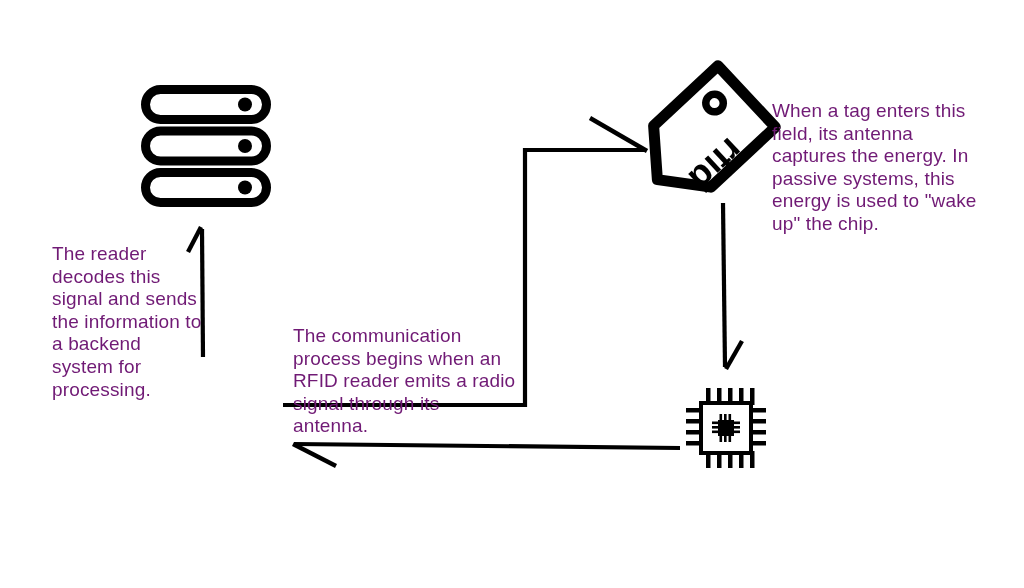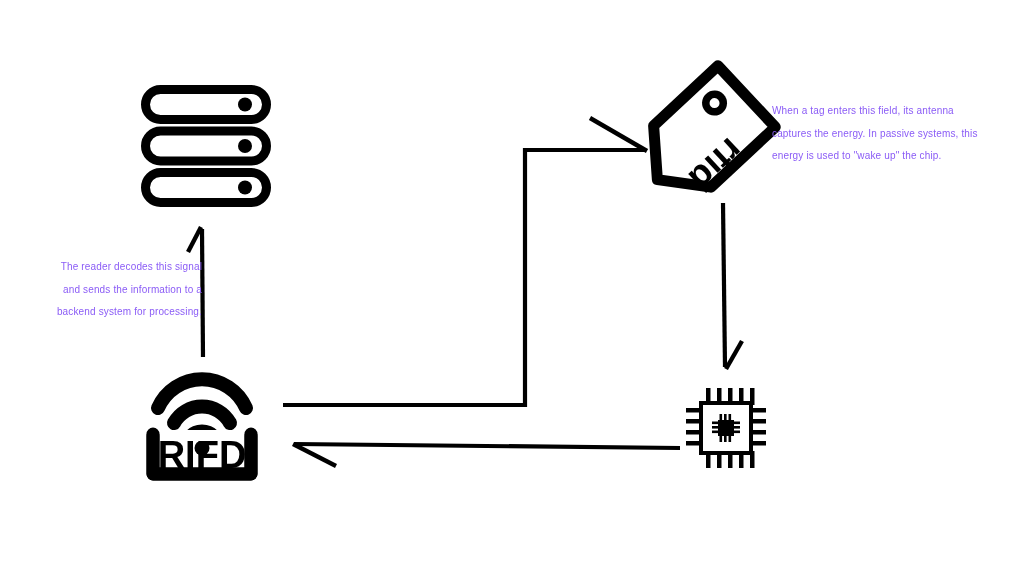--- a/index.html
+++ b/index.html
@@ -11,29 +11,29 @@
   #canvas {
     position: relative;
     width: 1024px;
     height: 588px;
     background: #ffffff;
     overflow: hidden;
     font-family: "Liberation Sans", sans-serif;
   }
   .note {
     position: absolute;
-    color: #8b5cf6;
-    font-size: 10px;
+    color: #701a75;
+    font-size: 19px;
     line-height: 22.6px;
     letter-spacing: 0.15px;
     font-family: "Liberation Sans", sans-serif;
     white-space: pre-wrap;
   }
   .note-tag      { left: 772px; top: 100px;  width: 210px; }
-  .note-reader   { left: 52px;  top: 256px;  width: 150px; text-align: right; }
+  .note-reader   { left: 52px;  top: 243px;  width: 150px; }
   .note-emit     { left: 293px; top: 325px;  width: 225px; }
   .note-chip     { left: 610px; top: 494px;  width: 280px; }
 
   .icon { position: absolute; }
   .icon svg { display: block; overflow: visible; }
 
   #icon-server { left: 140px; top: 84px;  width: 132px; height: 124px; }
   #icon-tag    { left: 641px; top: 69px;  width: 122px; height: 138px; }
   #icon-chip   { left: 686px; top: 388px; width: 80px;  height: 80px; }
   #icon-reader { left: 140px; top: 368px; width: 124px; height: 112px; }
@@ -149,40 +149,21 @@
         <rect x="26" y="42.5" width="6" height="2.6"></rect>
         <rect x="48" y="33.5" width="6" height="2.6"></rect>
         <rect x="48" y="38" width="6" height="2.6"></rect>
         <rect x="48" y="42.5" width="6" height="2.6"></rect>
       </g>
 
       <rect x="32" y="32" width="16" height="16" fill="#000000"></rect>
     </svg>
   </div>
 
-  <div class="icon" id="icon-reader">
-    <svg viewBox="0 0 124 112" width="124" height="112" xmlns="http://www.w3.org/2000/svg">
-
-      <g fill="none" stroke="#000000" stroke-linecap="round">
-        <path d="M 18 40 A 48 48 0 0 1 106 40" stroke-width="14"></path>
-        <path d="M 34 55 A 32 32 0 0 1 90 55" stroke-width="14"></path>
-        <path d="M 50 68 A 17 17 0 0 1 74 68" stroke-width="13"></path>
-      </g>
-      <circle cx="62" cy="80" r="7.5" fill="#000000"></circle>
-
-      <path d="M 13 66
-               L 13 106
-               L 111 106
-               L 111 66" fill="none" stroke="#000000" stroke-width="13" stroke-linejoin="round" stroke-linecap="round"></path>
-
-      <rect x="20" y="62" width="84" height="12" fill="#ffffff"></rect>
-      <path d="M 13 68 L 13 106 L 111 106 L 111 68" fill="none" stroke="#000000" stroke-width="13" stroke-linejoin="round" stroke-linecap="round"></path>
-      <text x="62" y="100" text-anchor="middle" font-family="'Liberation Sans', sans-serif" font-size="38" font-weight="bold" fill="#000000">RIFD</text>
-    </svg>
-  </div>
 
   <div class="note note-tag">When a tag enters this field, its antenna captures the energy. In passive systems, this energy is used to "wake up" the chip.</div>
 
   <div class="note note-reader">The reader decodes this signal and sends the information to a backend system for processing.</div>
 
+  <div class="note note-emit">The communication process begins when an RFID reader emits a radio signal through its antenna.</div>
 
 
 </div>
 
 </body></html>

